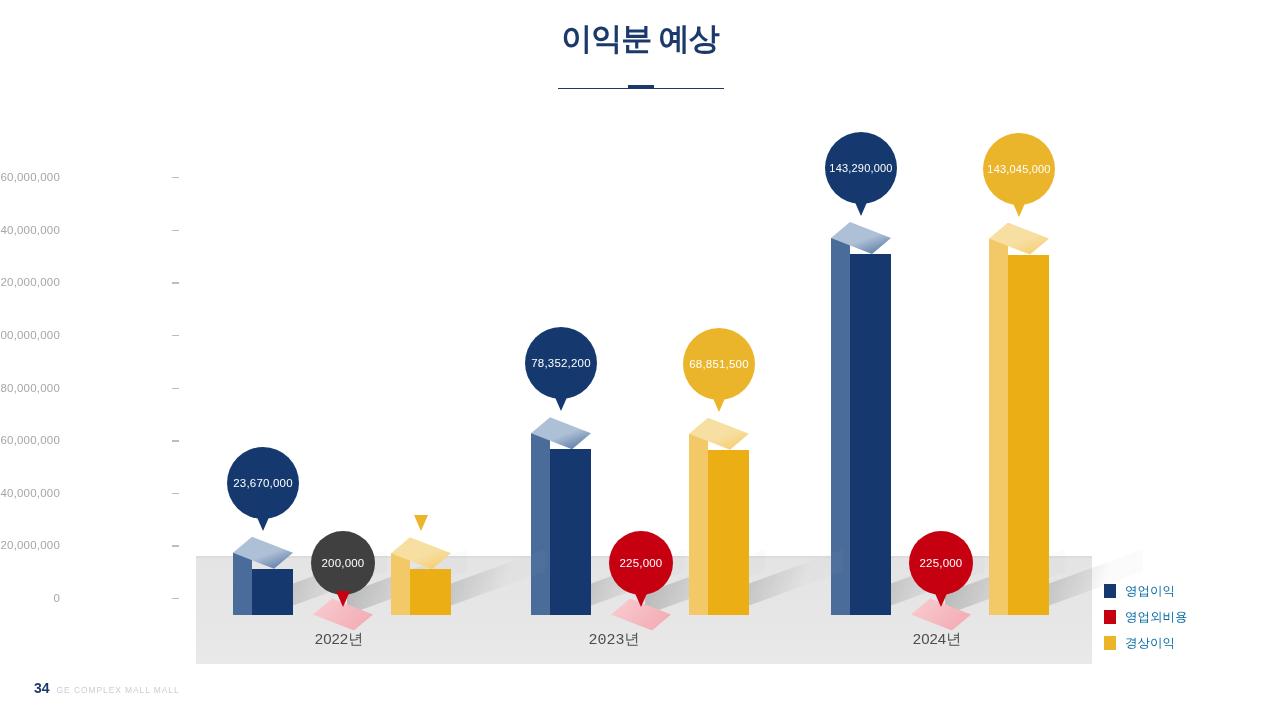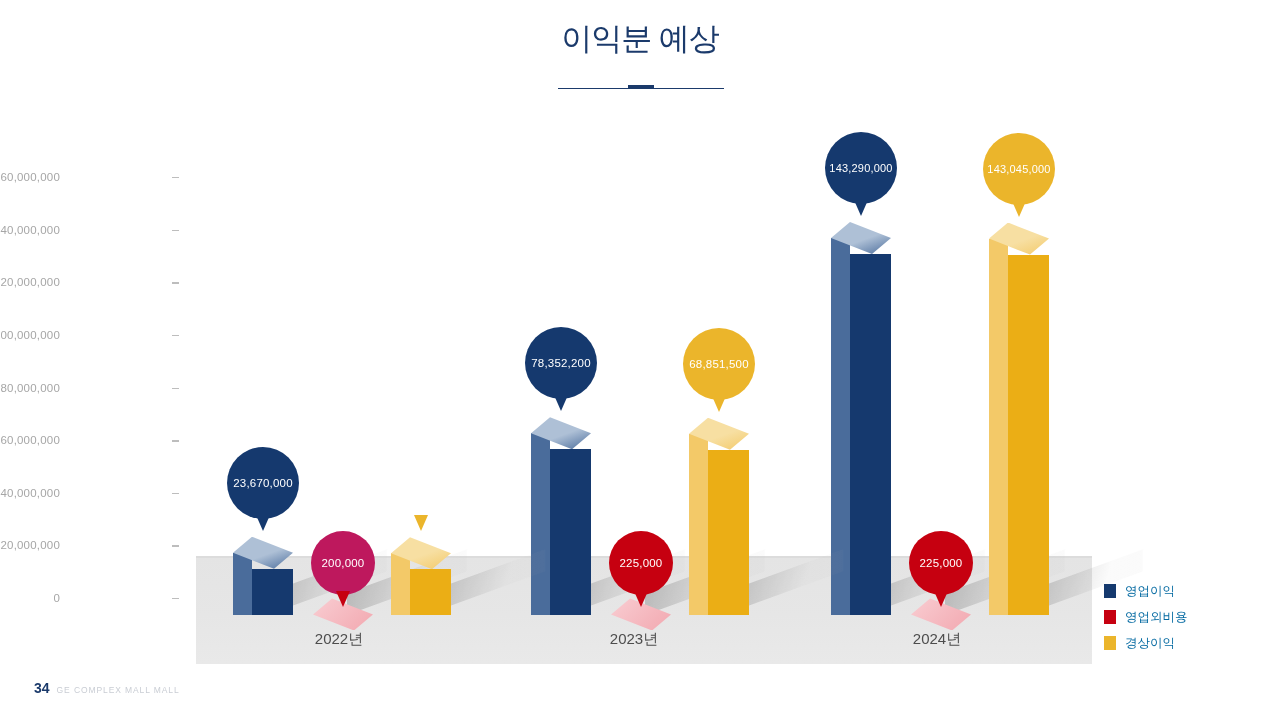--- a/index.html
+++ b/index.html
@@ -5,21 +5,21 @@
   html,body{margin:0;padding:0;}
   body{
     width:1280px;height:720px;position:relative;overflow:hidden;
     background:#ffffff;
     font-family:"Liberation Sans","DejaVu Sans",sans-serif;
   }
 
   
   #title-block{position:absolute;left:0;top:22px;width:1280px;text-align:center;}
   #page-title{
-    font-size:31px;font-weight:normal;color:#1B3A6B;letter-spacing:-1px;
+    font-size:31px;font-weight:bold;color:#1B3A6B;letter-spacing:-1px;
     line-height:1.1;
   }
   #title-rule{position:absolute;left:558px;top:88px;width:166px;height:1px;background:#1B3A6B;}
   #title-rule-thick{position:absolute;left:628px;top:85px;width:26px;height:4px;background:#1B3A6B;}
 
   
   #chart-area{position:absolute;left:0;top:0;width:1280px;height:720px;}
 
   
   #floor{
@@ -127,21 +127,21 @@
         <div class="y-tick-label" style="top: 0px;">20,000,000</div>
         <div class="y-tick-dash"></div>
       </div>
       <div class="y-tick-wrap" style="top: 592px;">
         <div class="y-tick-label" style="top: 0px;">0</div>
         <div class="y-tick-dash"></div>
       </div>
     </div>
   <div id="axis-x">
       <div class="x-label" style="left: 239px;">2022년</div>
-      <div class="x-label" style="left: 534px;">2023년</div>
+      <div class="x-label" style="left: 514px; font-family: Liberation Mono, monospace;">2023년</div>
       <div class="x-label" style="left: 837px;">2024년</div>
     </div>
   <div id="bars-layer">
       <div class="bar-shadow" style="left: 267px; top: 593px; width: 120px; height: 22px; transform: skewY(-20deg); transform-origin: left bottom;"></div>
       <div class="bar" style="left: 233px; top: 536.718px; width: 60px; height: 78.2817px;">
         <div class="face-left" style="width: 19px; height: 62.2817px; background: rgb(74, 108, 155);"></div>
         <div class="face-right" style="left: 19px; width: 41px; height: 46.2817px; bottom: 0px; background: rgb(21, 57, 110);"></div>
         <div class="face-top" style="left: 0px; top: 0px; width: 60px; height: 32px; background: linear-gradient(160deg, rgb(174, 192, 214) 0%, rgb(174, 192, 214) 55%, rgb(74, 108, 155) 100%); clip-path: polygon(0% 50%, 31.6667% 0%, 100% 50%, 68.3333% 100%);"></div>
       </div>
       <div class="bar-shadow" style="left: 565px; top: 593px; width: 120px; height: 22px; transform: skewY(-20deg); transform-origin: left bottom;"></div>
@@ -194,21 +194,21 @@
       </div>
       <div class="callout" style="left: 525px; top: 327.242px; width: 72px; height: 86px;">
         <div class="bubble" style="width: 72px; height: 72px; background: rgb(21, 57, 110); font-size: 11.5px;">78,352,200</div>
         <div class="tail" style="left: 29px; top: 68px; border-top: 16px solid rgb(21, 57, 110);"></div>
       </div>
       <div class="callout" style="left: 825px; top: 131.968px; width: 72px; height: 86px; text-align: right;">
         <div class="bubble" style="width: 72px; height: 72px; background: rgb(21, 57, 110); font-size: 11px;">143,290,000</div>
         <div class="tail" style="left: 29px; top: 68px; border-top: 16px solid rgb(21, 57, 110);"></div>
       </div>
       <div class="callout" style="left: 311px; top: 531px; width: 64px; height: 78px;">
-        <div class="bubble" style="width: 64px; height: 64px; background: #be185d; font-size: 11.5px;">200,000</div>
+        <div class="bubble" style="width: 64px; height: 64px; background: #404040; font-size: 11.5px;">200,000</div>
         <div class="tail" style="left: 25px; top: 60px; border-top: 16px solid rgb(198, 0, 16);"></div>
       </div>
       <div class="callout" style="left: 609px; top: 531px; width: 64px; height: 78px;">
         <div class="bubble" style="width: 64px; height: 64px; background: rgb(198, 0, 16); font-size: 11.5px;">225,000</div>
         <div class="tail" style="left: 25px; top: 60px; border-top: 16px solid rgb(198, 0, 16);"></div>
       </div>
       <div class="callout" style="left: 909px; top: 531px; width: 64px; height: 78px;">
         <div class="bubble" style="width: 64px; height: 64px; background: rgb(198, 0, 16); font-size: 11.5px;">225,000</div>
         <div class="tail" style="left: 25px; top: 60px; border-top: 16px solid rgb(198, 0, 16);"></div>
       </div>

